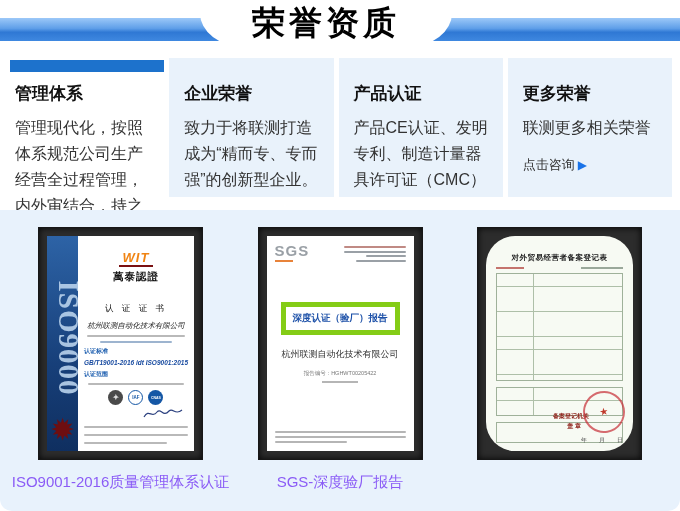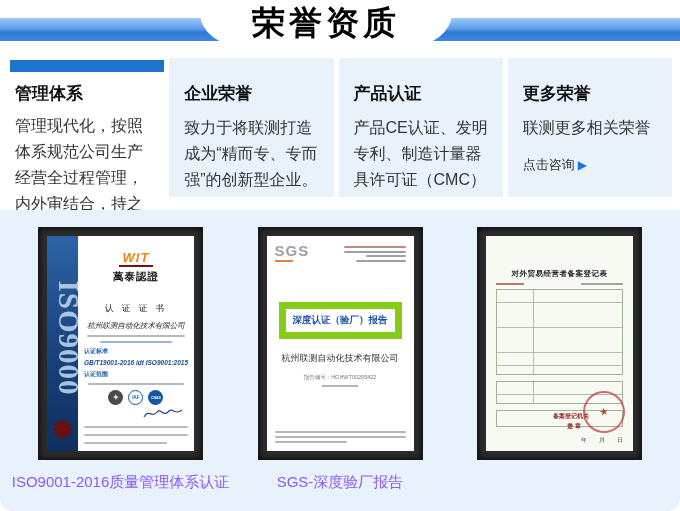--- a/index.html
+++ b/index.html
@@ -19,21 +19,21 @@
     position:absolute; top:0; left:50%; transform:translateX(-50%);
     width:252px; height:47px; background:#fff;
     border-radius:0 0 44px 44px / 0 0 34px 34px;
     display:flex; align-items:center; justify-content:center;
   }
   .page-title { font-size:33px; font-weight:bold; color:#000; letter-spacing:4px; }
 
   
   .tabs { position:absolute; top:58px; left:10px; width:662px; height:139px; display:flex; gap:5px; }
   .tab { flex:1; position:relative; background:#e9f2fb; padding:24px 14px 0 15px; }
-  .tab.active { background:#fff; padding-left:5px;font-family:Liberation Mono, monospace; }
+  .tab.active { background:#fff; padding-left:5px; }
   .tab-indicator { position:absolute; top:2px; left:0; right:0; height:12px; background:#1d72cc; }
   .tab-title { font-size:17px; font-weight:bold; color:#111; margin-bottom:10px; }
   .tab-desc { font-size:16px; color:#333; line-height:1.62; }
   .tab-link { margin-top:15px; font-size:13px; color:#333; cursor:pointer; }
   .tab-link .arrow { color:#1a73e8; font-size:12px; margin-left:3px; }
 
   
   .certs-section {
     position:absolute; top:210px; left:0; width:680px; height:301px;
     background:#e8f2fc; border-radius:0 0 12px 12px;
@@ -77,29 +77,29 @@
   .fineprint { margin-top:auto; width:100%; display:flex; flex-direction:column; gap:2px; padding-bottom:2px; }
 
   
   .p-sgs { padding:8px; display:flex; flex-direction:column; align-items:center; }
   .sgs-top { width:100%; display:flex; justify-content:space-between; align-items:flex-start; }
   .sgs-logo { font-size:15px; font-weight:bold; color:#9aa0a6; letter-spacing:1px; line-height:14px; }
   .sgs-tick { display:block; width:18px; height:2px; background:#e8833a; margin-top:2px; }
   .sgs-meta { display:flex; flex-direction:column; gap:2.5px; align-items:flex-end; padding-top:2px; }
   .sgs-meta .ph { height:2px; background:#9aa0a6; }
   .sgs-meta .ph.red { background:#c08a84; }
-  .report-box { margin-top:40px; border:7px solid #84cc16; color:#1c50a8; font-weight:bold; font-size:9.5px; padding:5px 7px; white-space:nowrap; }
+  .report-box { margin-top:40px; border:5px solid #84cc16; color:#1c50a8; font-weight:bold; font-size:9.5px; padding:5px 7px; white-space:nowrap; }
   .sgs-company { margin-top:13px; font-size:9px; color:#333; white-space:nowrap; }
   .report-no { margin-top:9px; font-size:5.5px; color:#777; }
   .sgs-date { width:36px; height:2px; background:#b5b5b5; margin-top:4px; }
   .sgs-bottom { margin-top:auto; width:100%; display:flex; flex-direction:column; gap:3px; }
   .sgs-bottom .ph { background:#b5b5b5; }
 
   
-  .p-form { background:#f7faf3; padding:24px 10px; display:flex; flex-direction:column; }
+  .p-form { background:#f7faf3; padding:8px 10px; display:flex; flex-direction:column;border-radius:29px; }
   .form-title { margin-top:9px; text-align:center; font-size:7.5px; font-weight:bold; color:#222; white-space:nowrap; letter-spacing:.5px; }
   .form-sub { display:flex; justify-content:space-between; margin-top:4px; }
   .form-sub .red { background:#c4736d; width:28px; height:2px; }
   .form-sub .gry { background:#9aa89a; width:42px; height:2px; }
   .grid { border:1px solid #9fb19a;
     background:
       linear-gradient(90deg, transparent 0 36px, #aebfa8 36px 36.6px, transparent 36.6px),
       repeating-linear-gradient(180deg, transparent 0 12px, #aebfa8 12px 12.6px);
   }
   .grid-main { margin-top:4px; height:112px; }

